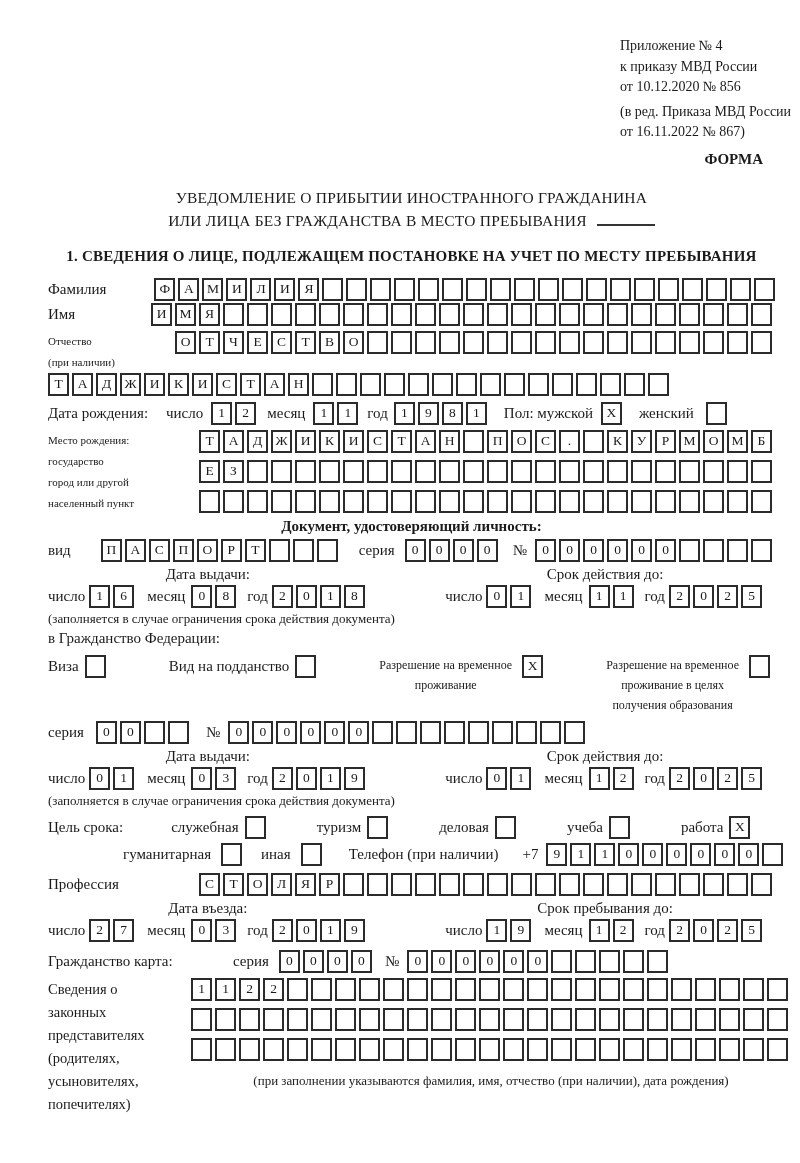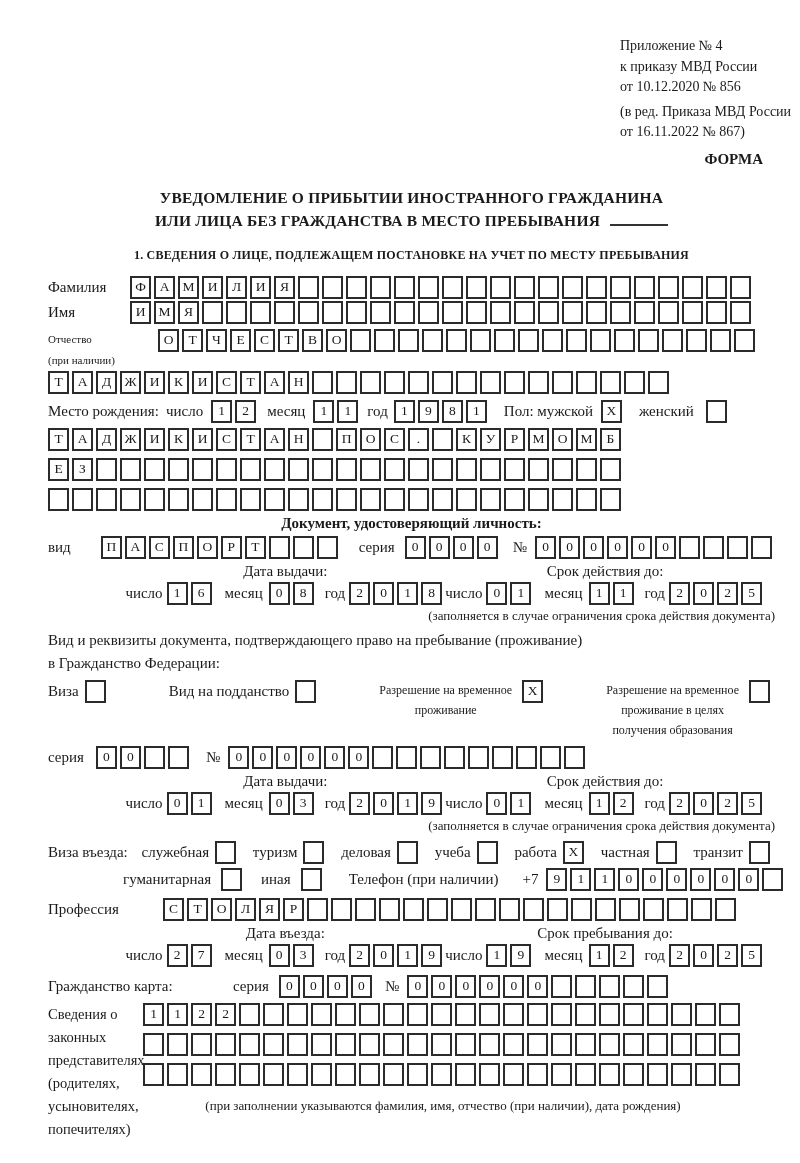--- a/index.html
+++ b/index.html
@@ -8,47 +8,47 @@
     width:800px; height:1163px;
     font-family:"Liberation Serif", serif;
     color:#1a1a1a;
   }
   .page { position:relative; width:800px; height:1163px; padding:36px 25px 0 48px; overflow:hidden; }
 
   .annex { margin-left:572px; width:195px; font-size:14px; line-height:20.5px; }
   .annex-note { margin-top:4px; }
   .forma { margin-top:8px; padding-right:12px; text-align:right; font-weight:bold; font-size:15px; }
 
-  .title { margin-top:18px; text-align:center; font-weight:bold; font-size:15.5px; line-height:23px; letter-spacing:.2px; }
+  .title { margin-top:18px; text-align:center; font-weight:normal; font-size:15.5px; line-height:23px; letter-spacing:.2px; }
   .blank-line { display:inline-block; width:58px; border-bottom:2px solid #333; margin-left:10px; vertical-align:baseline; }
 
-  .sec-heading { margin-top:16px; text-align:center; font-weight:bold; font-size:12px; letter-spacing:.2px; }
+  .sec-heading { margin-top:16px; text-align:center; font-weight:bold; font-size:15px; letter-spacing:.2px; }
 
   .lbl { font-size:15px; line-height:23px; white-space:nowrap; }
   .lblblock { font-size:11px; line-height:21px; }
 
-  .frow { display:flex; align-items:flex-start; }
+  .frow { display:flex; align-items:flex-start;gap:48px; }
   .irow { display:flex; align-items:center; }
   .spread { justify-content:space-between; }
 
   .cells { display:flex; flex-wrap:nowrap; }
   .cell {
     width:21px; height:23px; border:2px solid #2b2b2b; margin-right:3px;
     display:flex; align-items:center; justify-content:center;
     font-size:13.5px; background:#fff; flex:none;
   }
   .stack > .cells { margin-bottom:7px; }
   .stack > .cells:last-child { margin-bottom:0; }
 
   .doc-heading { margin-top:4px; text-align:center; font-weight:bold; font-size:15px; }
 
   .dategroup { margin-top:4px; }
-  .dg-cols { display:flex; justify-content:flex-end; padding-right:10px; }
+  .dg-cols { display:flex; justify-content:space-between; padding-right:10px; }
   .dg-head { text-align:center; font-size:15px; line-height:17px; }
-  .dg-note { text-align:right; font-size:13px; line-height:16px; margin-top:3px; }
+  .dg-note { font-size:13px; line-height:16px; margin-top:3px; }
 
   .ml { text-align:center; font-size:12px; line-height:20px; }
 
   .opt { display:flex; align-items:flex-start; }
   .opt .lbl { margin-right:6px; }
 
   .g-note { text-align:center; font-size:13px; margin-top:12px; }
 </style>
 </head>
 <body>
@@ -199,21 +199,21 @@
         <span class="cell"></span>
         <span class="cell"></span>
         <span class="cell"></span>
         <span class="cell"></span>
         <span class="cell"></span>
         <span class="cell"></span>
       </span>
   </div>
 
   <div class="irow" style="margin-top:6px">
-    <span class="lbl" style="width:118px">Место рождения:</span>
+    <span class="lbl" style="width:118px">Дата рождения:</span>
     <span class="lbl" style="margin-right:8px">число</span>
     <span class="cells">
         <span class="cell">1</span>
         <span class="cell">2</span>
       </span>
     <span class="lbl" style="margin:0 8px 0 8px">месяц</span>
     <span class="cells">
         <span class="cell">1</span>
         <span class="cell">1</span>
       </span>
@@ -228,20 +228,26 @@
     <span class="cells">
         <span class="cell">X</span>
       </span>
     <span class="lbl" style="margin:0 12px 0 14px">женский</span>
     <span class="cells">
         <span class="cell"></span>
       </span>
   </div>
 
   <div class="frow" style="margin-top:5px">
+    <span class="lblblock" style="width:112px">
+      <div>Место рождения:</div>
+      <div>государство</div>
+      <div>город или другой</div>
+      <div>населенный пункт</div>
+    </span>
     <span class="stack">
       <span class="cells">
           <span class="cell">Т</span>
           <span class="cell">А</span>
           <span class="cell">Д</span>
           <span class="cell">Ж</span>
           <span class="cell">И</span>
           <span class="cell">К</span>
           <span class="cell">И</span>
           <span class="cell">С</span>
@@ -398,21 +404,20 @@
               <span class="cell">0</span>
               <span class="cell">2</span>
               <span class="cell">5</span>
             </span>
         </div>
       </div>
     </div>
     <div class="dg-note">(заполняется в случае ограничения срока действия документа)</div>
   </div>
 
-  <div class="lbl" style="margin-top:5px">Вид и реквизиты документа, подтверждающего право на пребывание (проживание)</div>
   <div class="lbl">в Гражданство Федерации:</div>
 
   <div class="frow spread" style="margin-top:5px; padding-right:2px">
     <span class="opt">
       <span class="lbl">Виза</span>
       <span class="cells">
           <span class="cell"></span>
         </span>
     </span>
     <span class="opt">
@@ -514,21 +519,21 @@
               <span class="cell">2</span>
               <span class="cell">5</span>
             </span>
         </div>
       </div>
     </div>
     <div class="dg-note">(заполняется в случае ограничения срока действия документа)</div>
   </div>
 
   <div class="frow spread" style="margin-top:7px; padding-right:2px">
-    <span class="lbl">Виза въезда:</span>
+    <span class="lbl">Цель срока:</span>
     <span class="opt">
       <span class="lbl">служебная</span>
       <span class="cells">
           <span class="cell"></span>
         </span>
     </span>
     <span class="opt">
       <span class="lbl">туризм</span>
       <span class="cells">
           <span class="cell"></span>

